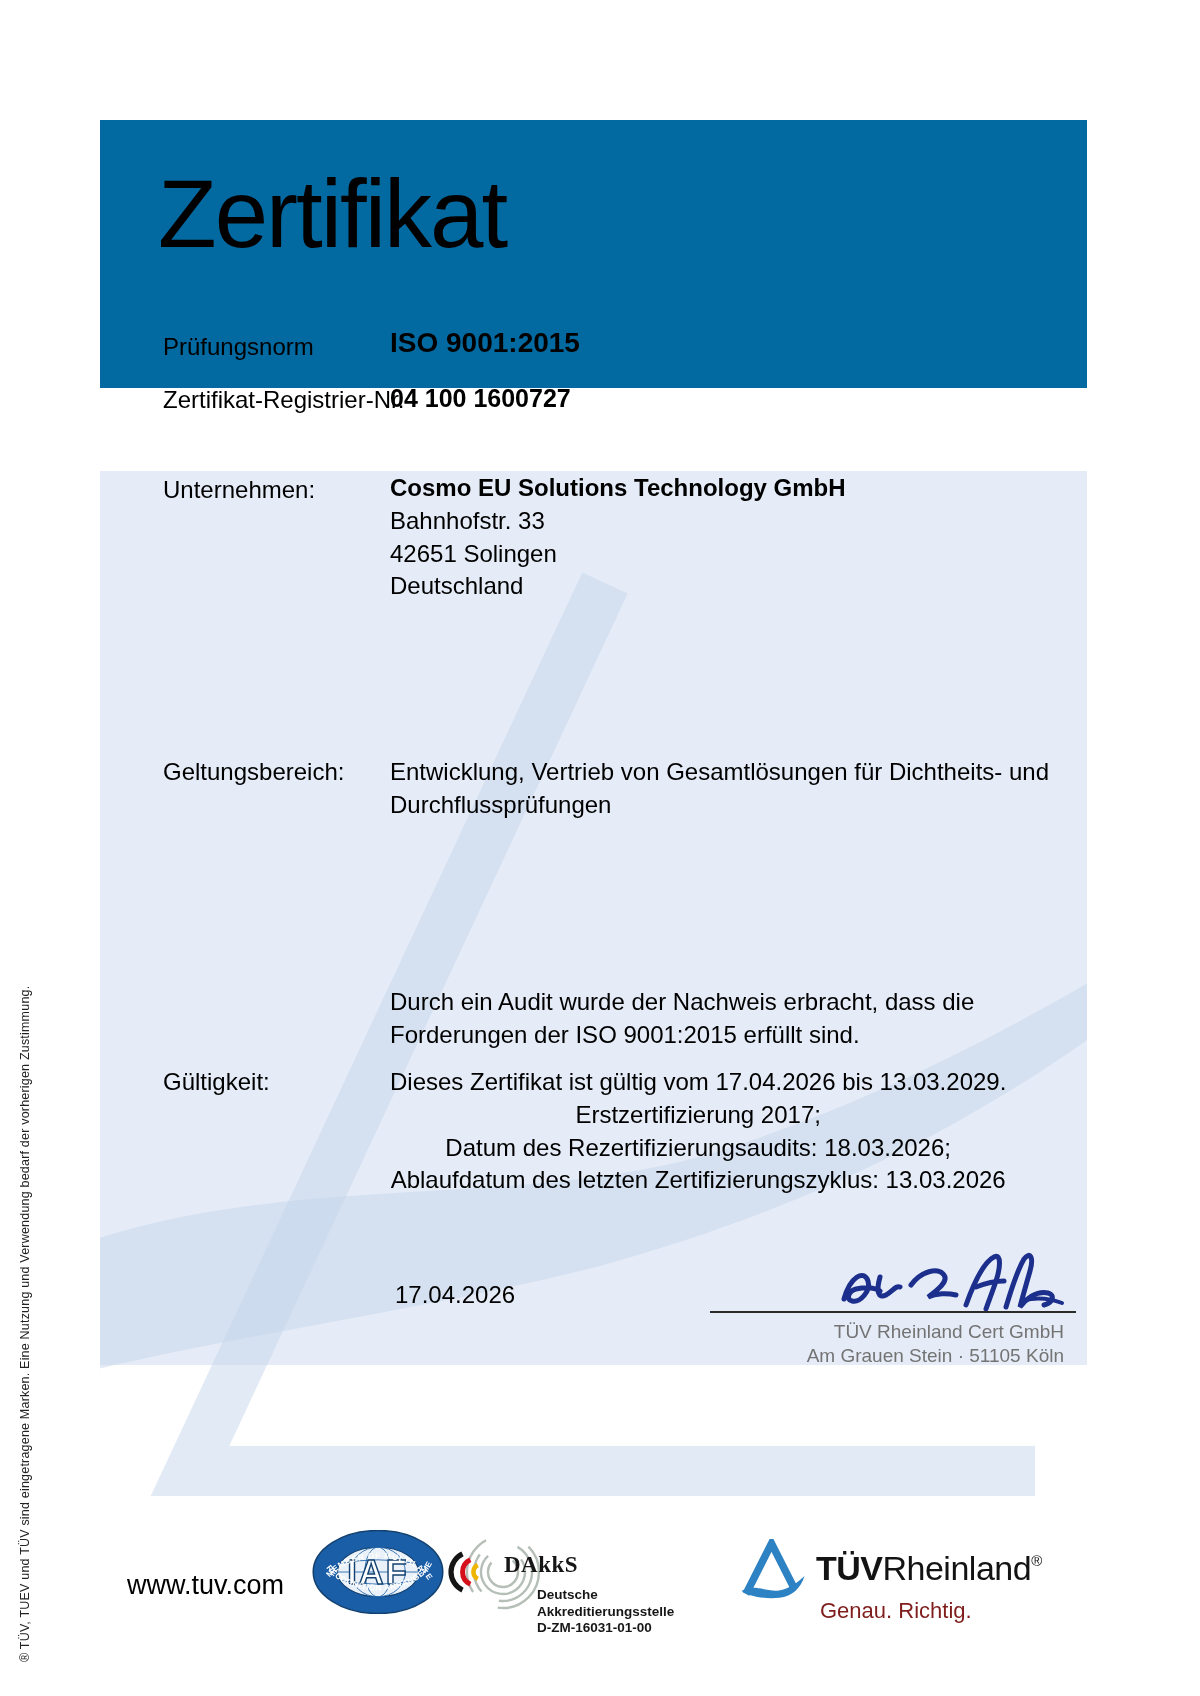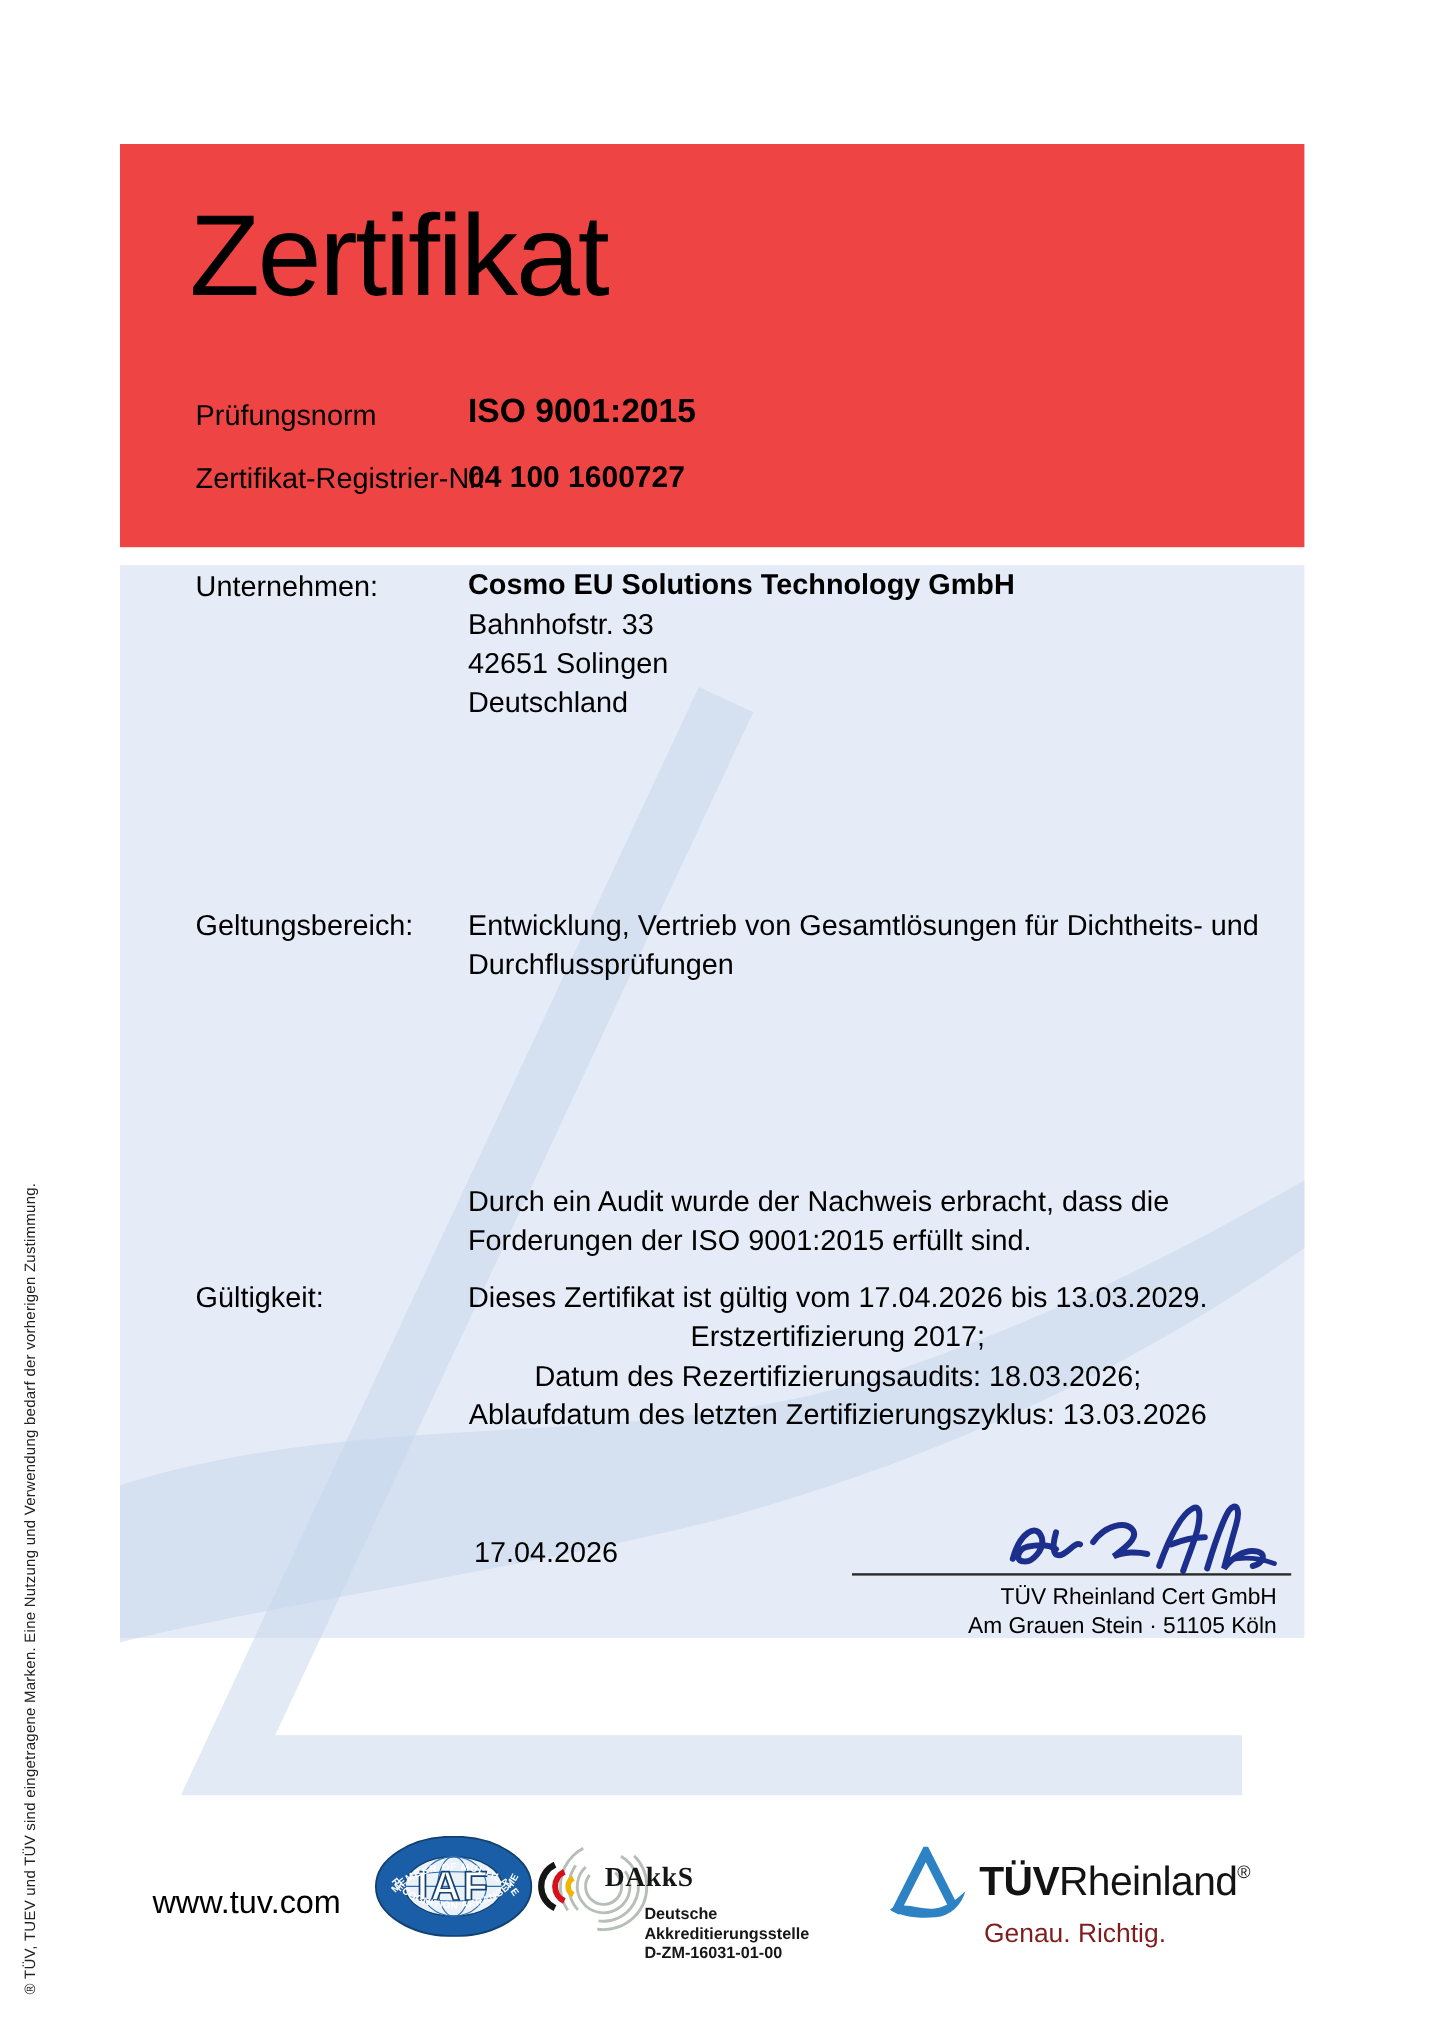--- a/index.html
+++ b/index.html
@@ -1,21 +1,21 @@
 <!DOCTYPE html>
 <html><head>
 <meta charset="utf-8">
 <style>
   html,body{margin:0;padding:0;background:#ffffff;}
   .page{position:relative;width:1200px;height:1696px;background:#ffffff;overflow:hidden;
         font-family:"Liberation Sans",sans-serif;color:#000;}
   .abs{position:absolute;}
 
   
-  .band-header{left:100px;top:120px;width:987px;height:336px;background:#ef4444;}
+  .band-header{left:100px;top:120px;width:987px;height:268px;background:#0369a1;}
   .band-body{left:100px;top:471px;width:987px;height:894px;background:#e5ecf7;}
 
   
   .cert-title{left:58px;top:46px;font-size:96px;letter-spacing:-2px;line-height:1;}
   .h-label{font-size:24px;}
   .h-label.r1{left:63px;top:213px;}
   .h-val.r1{left:290px;top:207px;font-size:28px;font-weight:bold;text-align:center;}
   .h-label.r2{left:63px;top:266px;}
   .h-val.r2{left:290px;top:264px;font-size:25px;font-weight:bold;}
 
@@ -27,21 +27,21 @@
   .blk-company{left:290px;top:1px;}
   .lbl-scope{left:63px;top:287px;}
   .blk-scope{left:290px;top:285px;}
   .blk-audit{left:290px;top:515px;}
   .lbl-validity{left:63px;top:597px;}
   .blk-validity{left:290px;top:595px;text-align:center;}
   .issue-date{left:295px;top:810px;font-size:24px;}
 
   .sig-svg{left:716px;top:776px;}
   .sig-line{left:610px;top:840px;width:366px;height:2px;background:#2b2b2b;}
-  .signer{left:610px;top:849px;width:354px;text-align:right;font-size:19px;line-height:23.5px;color:#000000;}
+  .signer{left:610px;top:849px;width:354px;text-align:right;font-size:19px;line-height:23.5px;color:#737373;}
 
   
   .website{left:127px;top:1570px;font-size:27px;}
   .iaf-svg{left:312px;top:1530px;}
   .dakks{left:445px;top:1519px;width:240px;height:125px;}
   .dakks-arcs{left:0px;top:6px;}
   .dakks-word{left:59px;top:33px;font-family:"Liberation Serif",serif;font-weight:600;
               font-size:23px;letter-spacing:.5px;color:#161616;}
   .dakks-lines{left:92px;top:68px;font-size:13.5px;font-weight:bold;line-height:16.6px;color:#161616;}
   .tuv-tri-svg{left:737px;top:1539px;}

